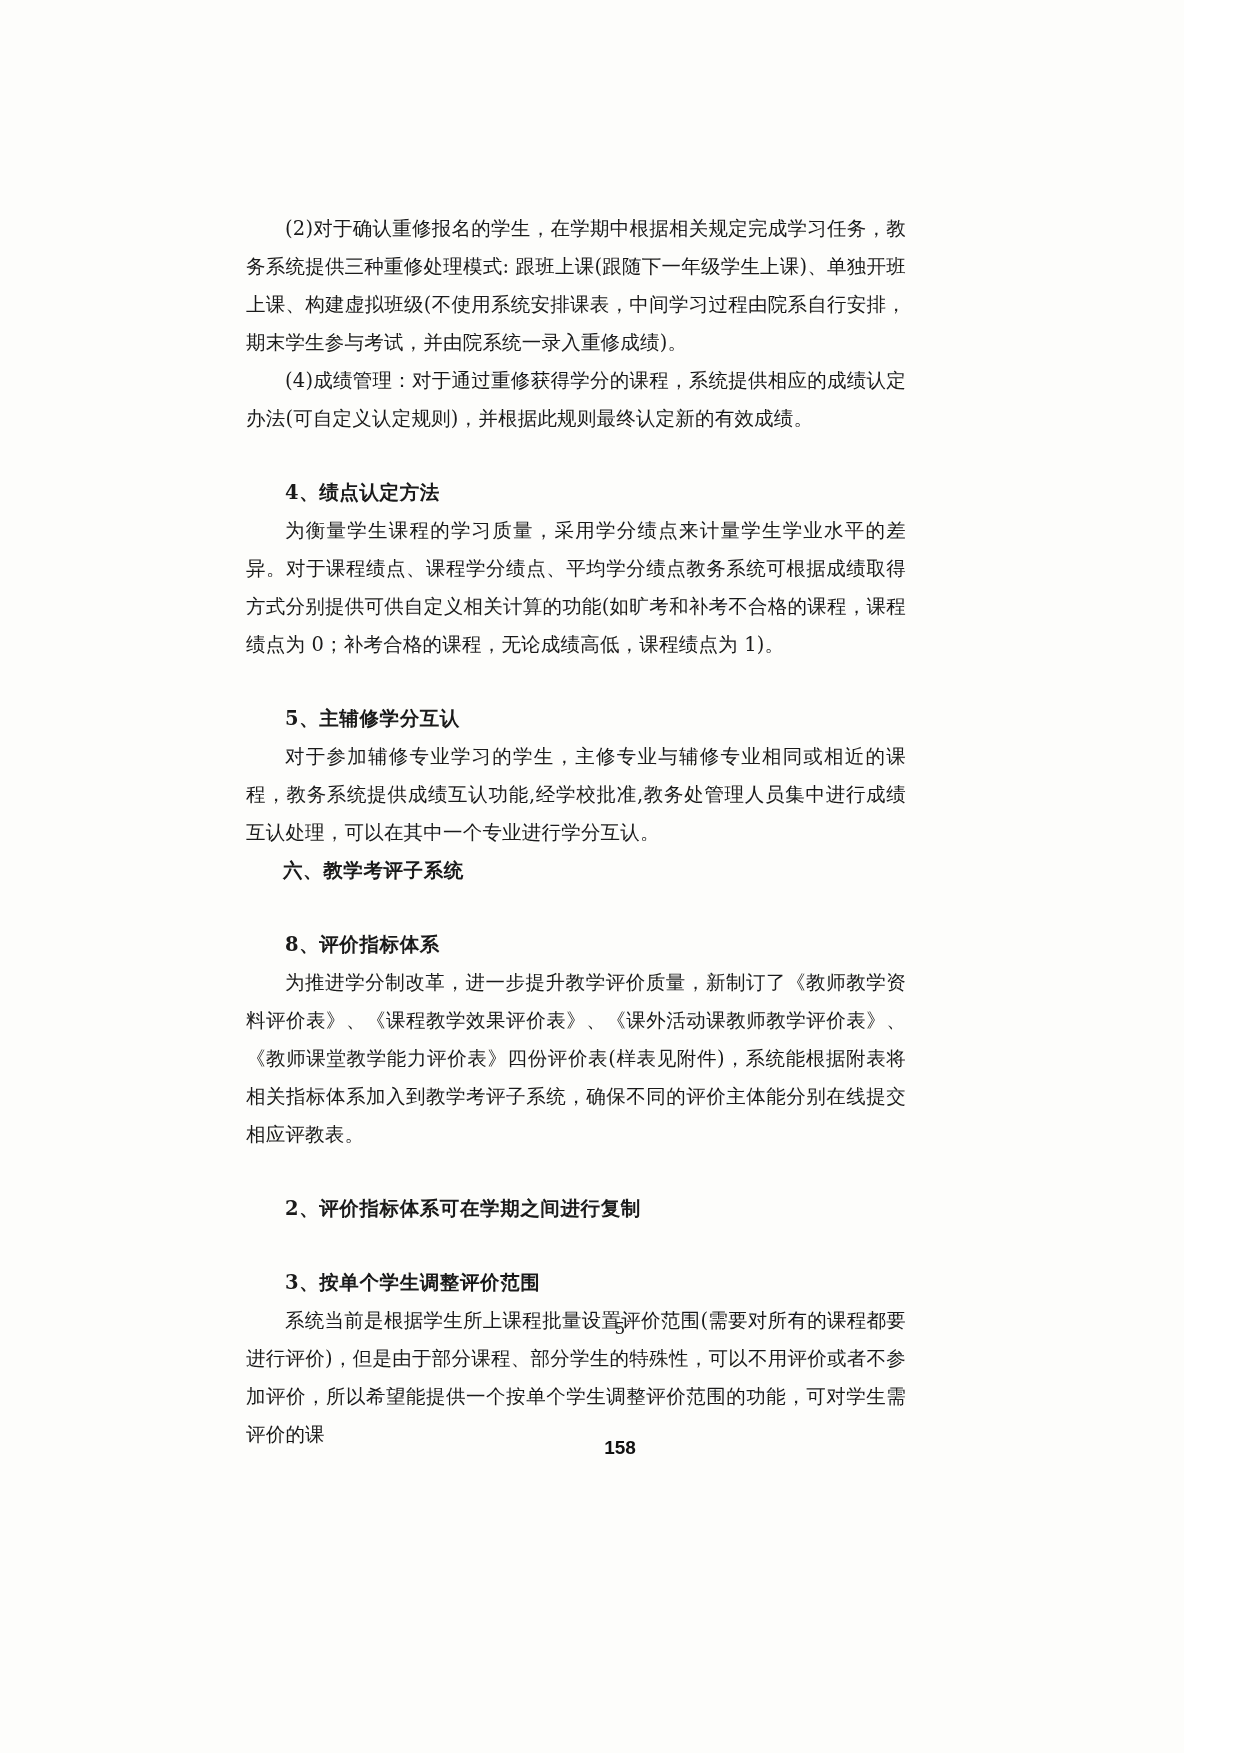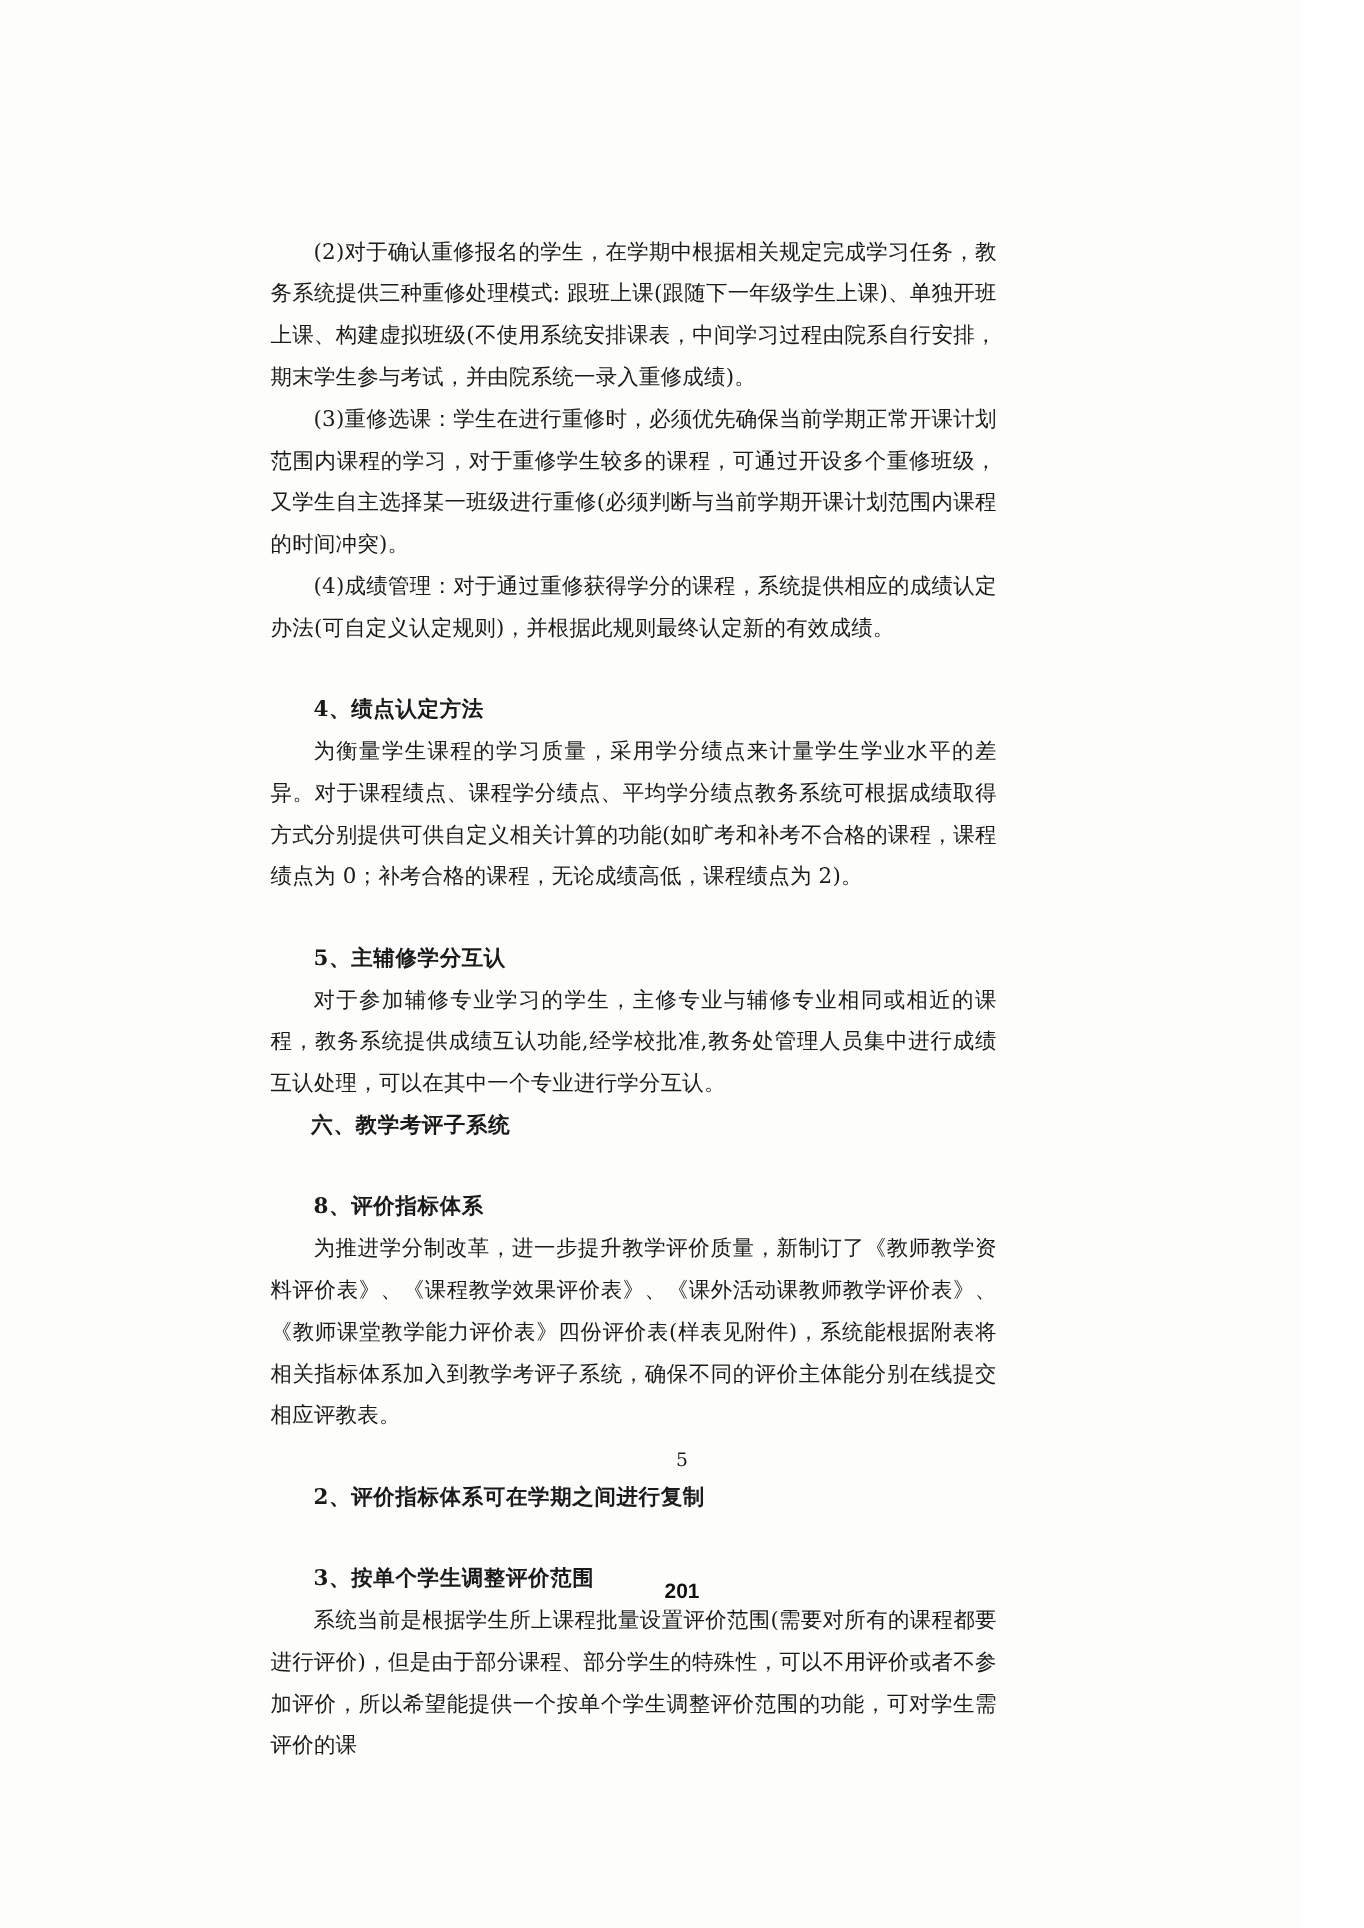--- a/index.html
+++ b/index.html
@@ -73,30 +73,29 @@
     color: #111111;
   }
 </style>
 </head>
 <body>
 
 <div class="page">
 
   <div class="content">
     <p class="indent">(2)对于确认重修报名的学生，在学期中根据相关规定完成学习任务，教务系统提供三种重修处理模式: 跟班上课(跟随下一年级学生上课)、单独开班上课、构建虚拟班级(不使用系统安排课表，中间学习过程由院系自行安排，期末学生参与考试，并由院系统一录入重修成绩)。</p>
-    <p class="indent">(3)重修选课：学生在进行重修时，必须优先确保当前学期正常开课计划范围内课程的学习，对于重修学生较多的课程，可通过开设多个重修班级，又学生自主选择某一班级进行重修(必须判断与当前学期开课计划范围内课程的时间冲突)。</p>
     <p class="indent">(4)成绩管理：对于通过重修获得学分的课程，系统提供相应的成绩认定办法(可自定义认定规则)，并根据此规则最终认定新的有效成绩。</p>
     <p class="heading">4、绩点认定方法</p>
-    <p class="indent">为衡量学生课程的学习质量，采用学分绩点来计量学生学业水平的差异。对于课程绩点、课程学分绩点、平均学分绩点教务系统可根据成绩取得方式分别提供可供自定义相关计算的功能(如旷考和补考不合格的课程，课程绩点为 0；补考合格的课程，无论成绩高低，课程绩点为 2)。</p>
+    <p class="indent">为衡量学生课程的学习质量，采用学分绩点来计量学生学业水平的差异。对于课程绩点、课程学分绩点、平均学分绩点教务系统可根据成绩取得方式分别提供可供自定义相关计算的功能(如旷考和补考不合格的课程，课程绩点为 0；补考合格的课程，无论成绩高低，课程绩点为 1)。</p>
     <p class="heading">5、主辅修学分互认</p>
     <p class="indent">对于参加辅修专业学习的学生，主修专业与辅修专业相同或相近的课程，教务系统提供成绩互认功能,经学校批准,教务处管理人员集中进行成绩互认处理，可以在其中一个专业进行学分互认。</p>
     <p class="section-heading">六、教学考评子系统</p>
     <p class="heading">8、评价指标体系</p>
     <p class="indent">为推进学分制改革，进一步提升教学评价质量，新制订了《教师教学资料评价表》、《课程教学效果评价表》、《课外活动课教师教学评价表》、《教师课堂教学能力评价表》四份评价表(样表见附件)，系统能根据附表将相关指标体系加入到教学考评子系统，确保不同的评价主体能分别在线提交相应评教表。</p>
     <p class="heading">2、评价指标体系可在学期之间进行复制</p>
     <p class="heading">3、按单个学生调整评价范围</p>
     <p class="indent">系统当前是根据学生所上课程批量设置评价范围(需要对所有的课程都要进行评价)，但是由于部分课程、部分学生的特殊性，可以不用评价或者不参加评价，所以希望能提供一个按单个学生调整评价范围的功能，可对学生需评价的课</p>
   </div>
 
   <div class="page-number">5</div>
-  <div class="doc-number">201</div>
+  <div class="doc-number">158</div>
 
 </div>
 
 </body></html>

